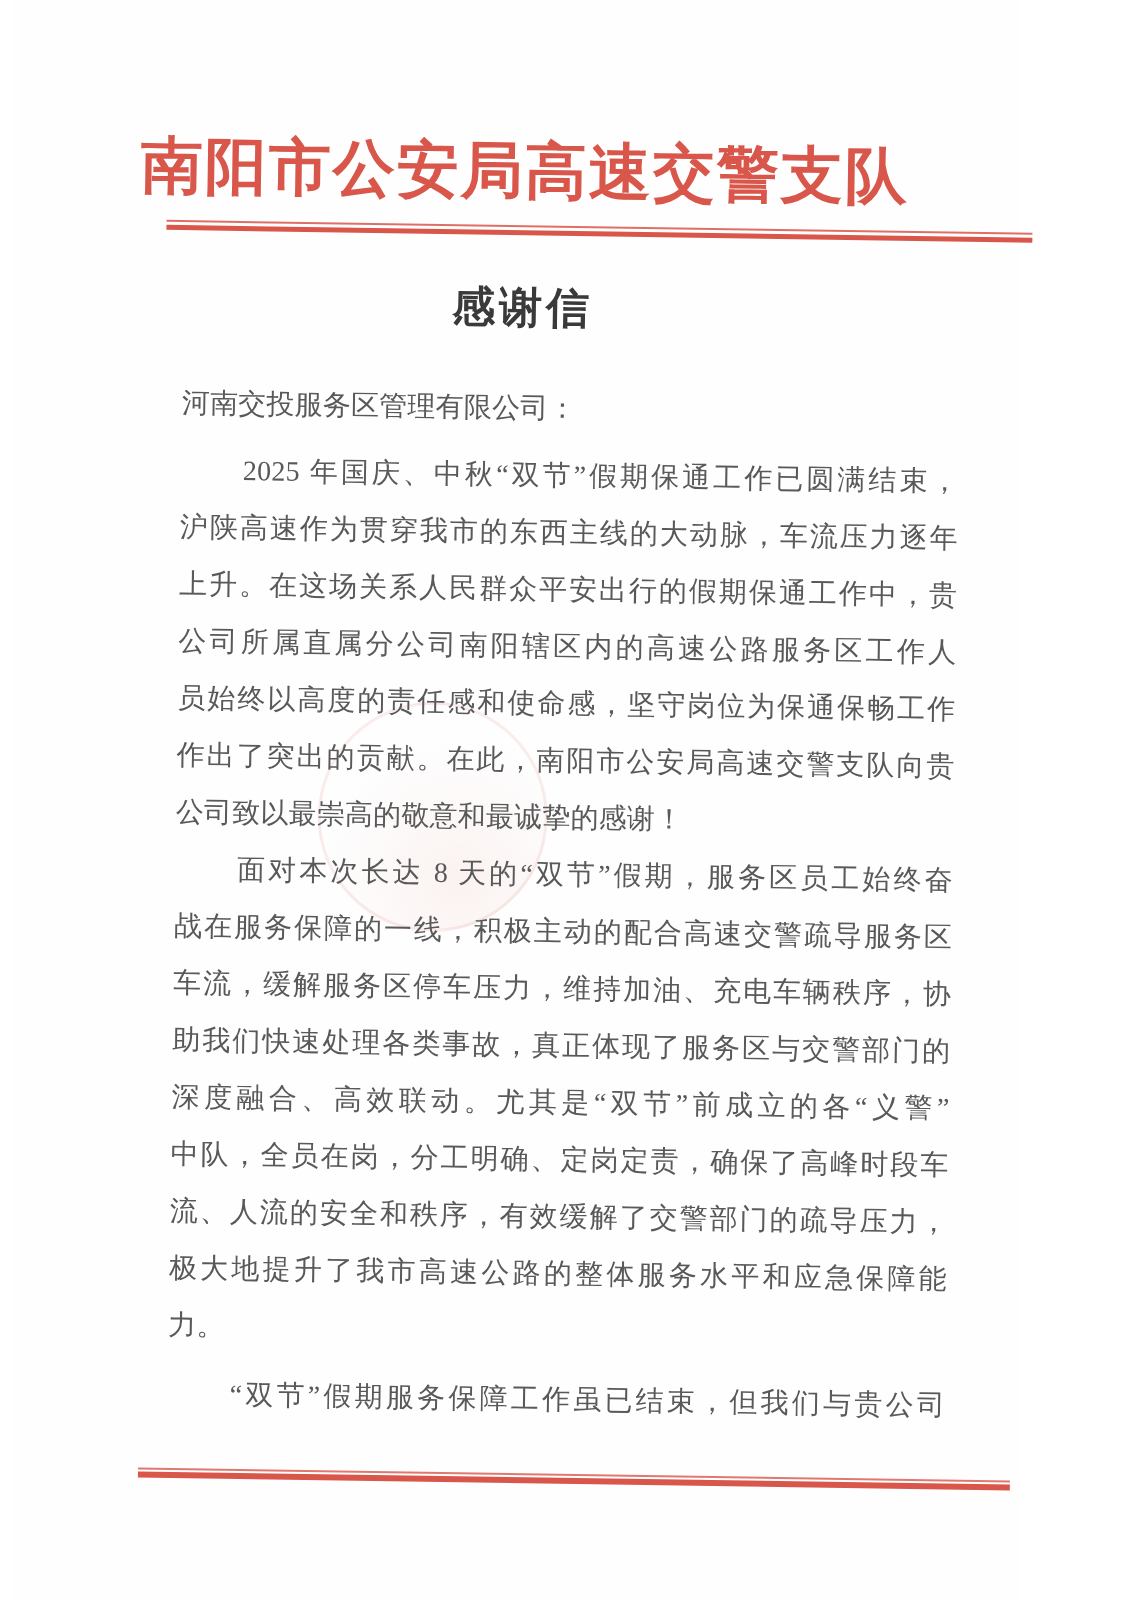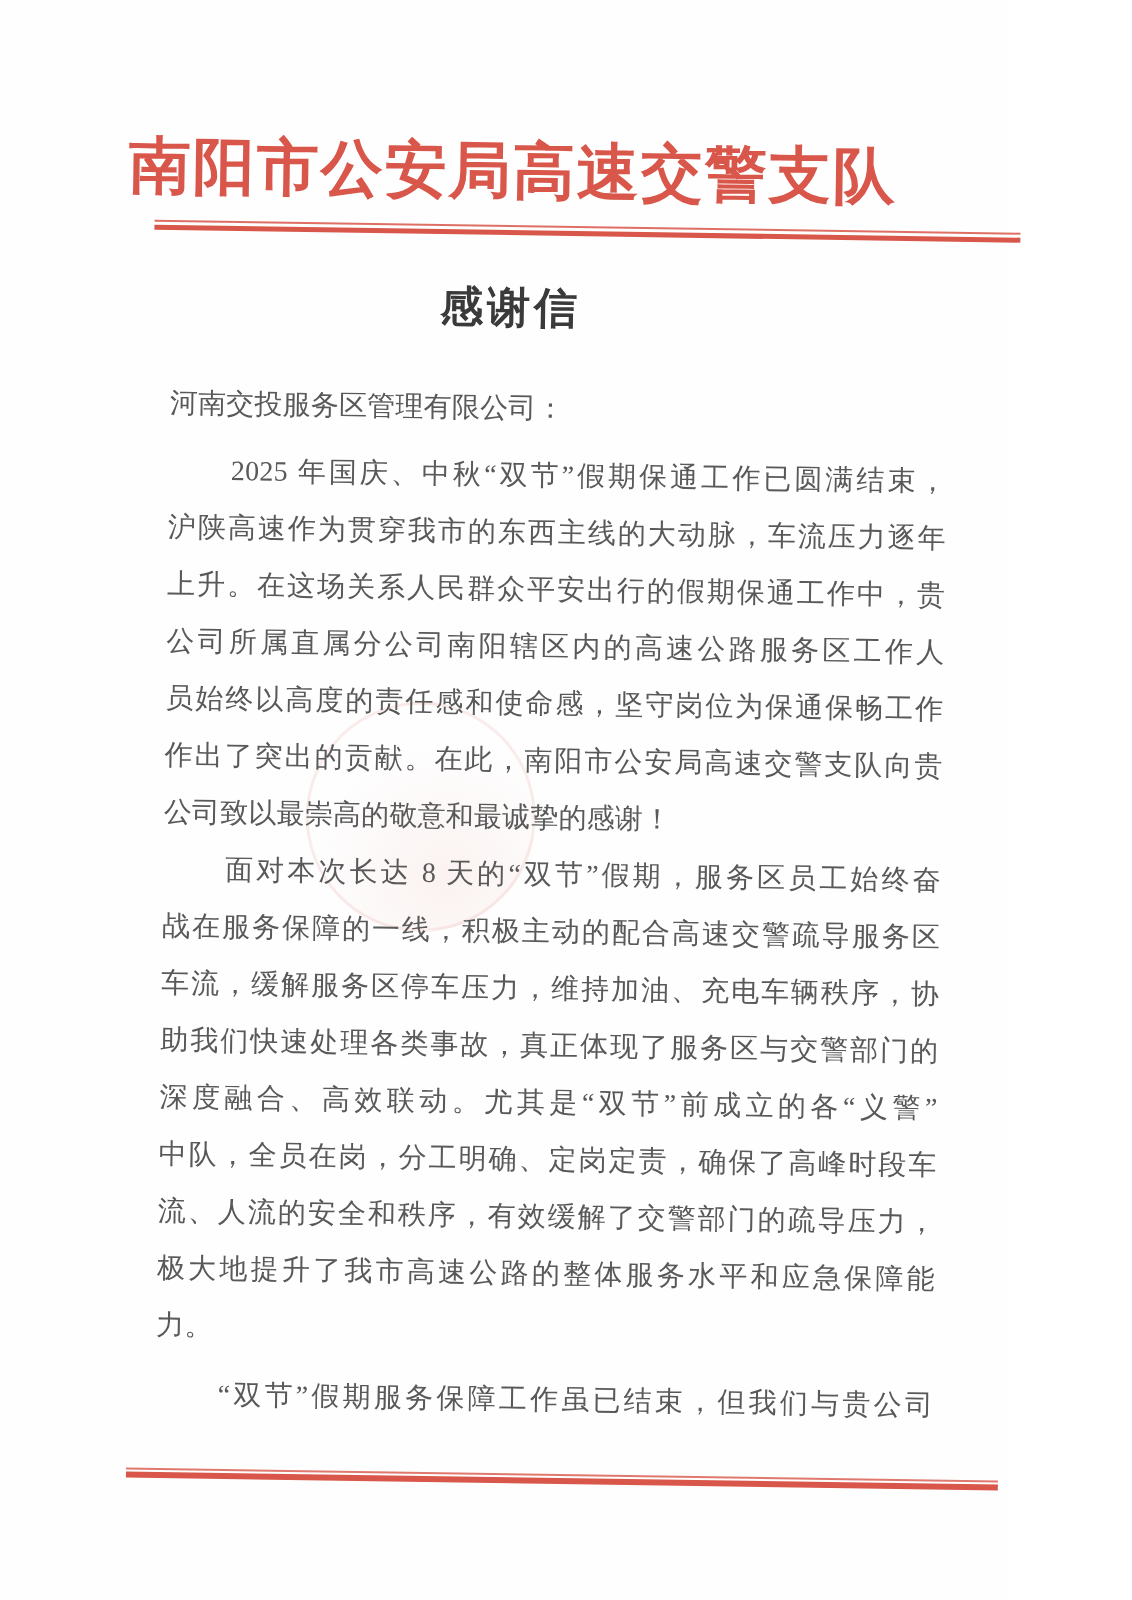--- a/index.html
+++ b/index.html
@@ -1,19 +1,20 @@
 <!DOCTYPE html>
 <html style="--accent_red: #d9564a; --title_ink: #3a3a3a; --body_ink: #595959; --stamp_pink: #e8a79e;"><head>
 <meta charset="utf-8">
 <style>
   html,body{margin:0;padding:0;background:#ffffff;}
   body{width:1132px;height:1600px;overflow:hidden;}
   .page{
     position:relative;width:1007px;height:1600px;background:#fefefe;
     font-family:"Liberation Serif","DejaVu Serif",serif;
+    margin-left:12px;
   }
   
   .tilt{position:absolute;inset:0;transform:rotate(0.85deg);transform-origin:566px 800px;}
 
   .letterhead{
     position:absolute;top:130px;left:0;width:100%;
     text-align:center;font-size:62px;font-weight:bold;
     color:var(--accent_red,#d9564a);letter-spacing:2px;white-space:nowrap;
   }
   .rule-double{position:absolute;top:226px;left:146px;width:866px;}

